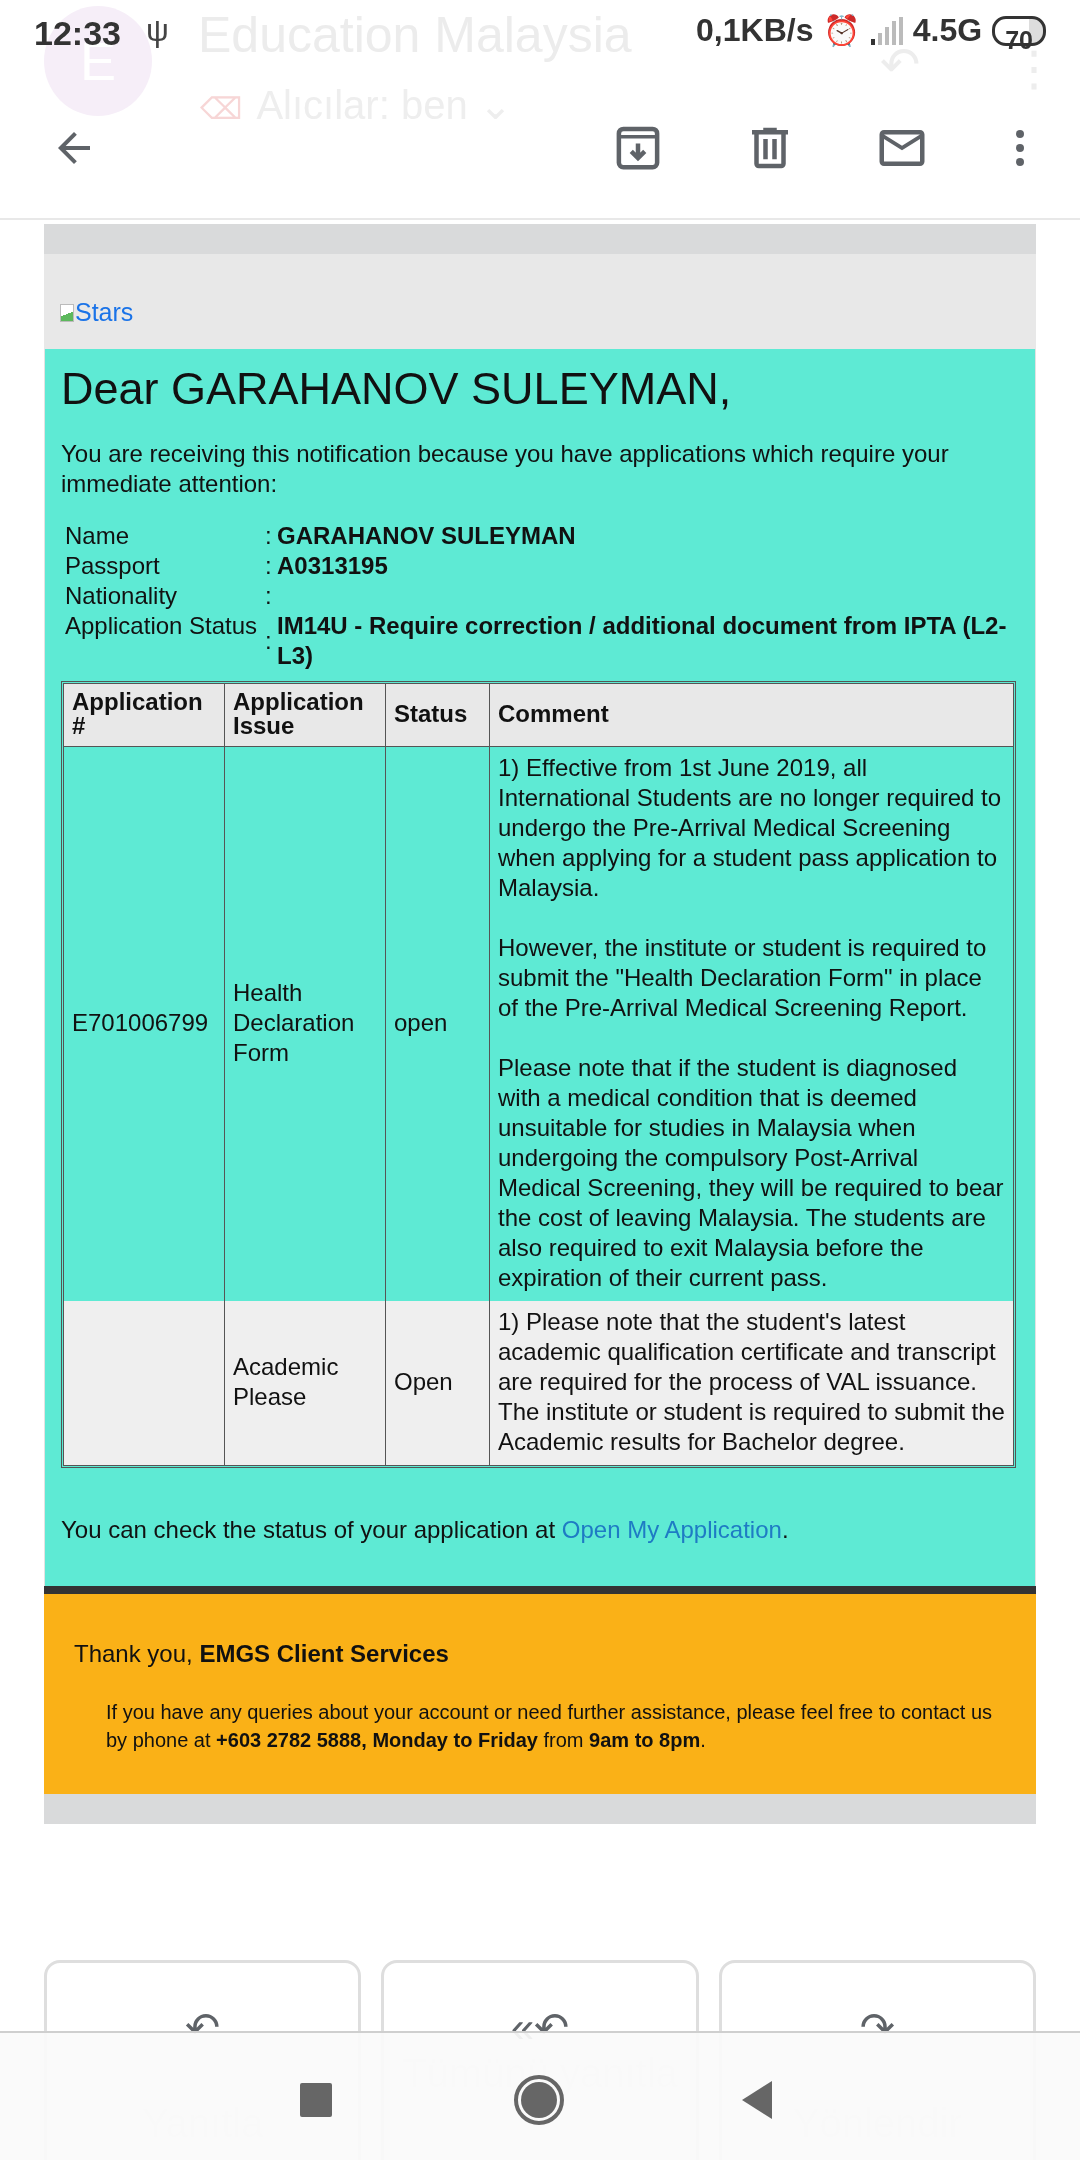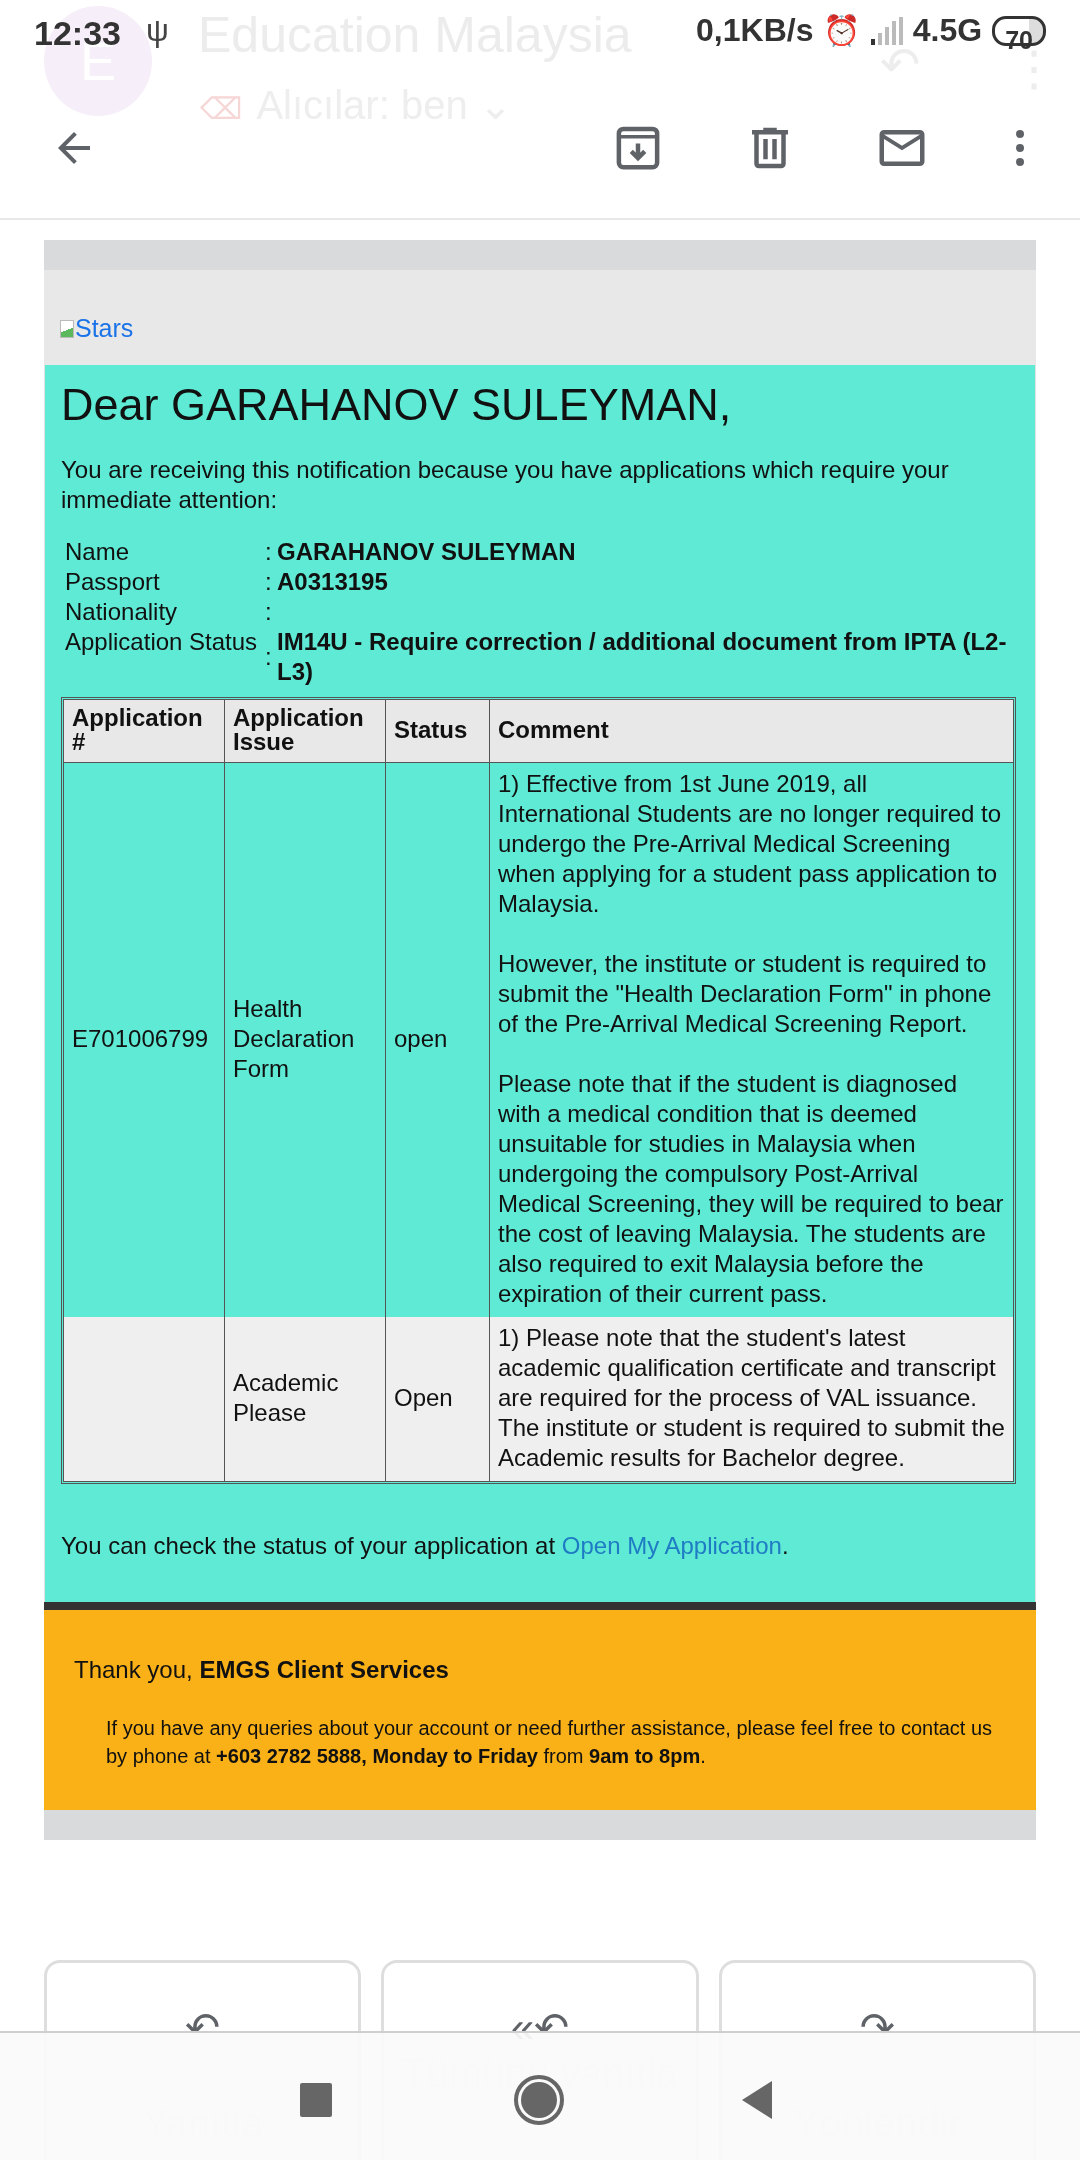--- a/index.html
+++ b/index.html
@@ -29,21 +29,21 @@
   
   .toolbar { position: absolute; left: 0; top: 100px; width: 1080px; height: 120px; border-bottom: 2px solid #e8e8e8; }
   .tb-btn { position: absolute; top: 16px; width: 64px; height: 64px; display: flex; align-items: center; justify-content: center; cursor: pointer; }
   .tb-back { left: 42px; }
   .tb-archive { left: 606px; }
   .tb-delete { left: 738px; }
   .tb-unread { left: 870px; }
   .tb-more { left: 988px; }
 
   
-  .email { position: absolute; left: 44px; top: 240px; width: 992px; }
+  .email { position: absolute; left: 44px; top: 224px; width: 992px; }
   .topband { height: 30px; background: #d9dadb; }
   .banner-row { height: 60px; background: #e8e8e8; padding: 44px 16px 0; position: relative; }
   .banner-row { height: 95px; padding-top: 44px; }
   .broken-img { color: #1a73e8; font-size: 25px; display: inline-flex; align-items: center; text-decoration: none; }
   .broken-img .ico { width: 14px; height: 18px; border: 1px solid #bbb; background: linear-gradient(160deg, #fff 55%, #5cb85c 55%); margin-right: 1px; }
   .content { background: #5eead4; padding: 0 16px; border-left: 1px solid #e2e2e2; border-right: 1px solid #e2e2e2; }
   .greeting { font-size: 45px; padding-top: 10px; color: #111; line-height: 60px; }
   .intro { font-size: 24px; line-height: 30px; margin-top: 20px; color: #111; }
 
   .details { margin-top: 22px; font-size: 24px; line-height: 30px; color: #111; }
@@ -197,21 +197,21 @@
           <th>Comment</th>
         </tr>
       </thead>
       <tbody>
         <tr>
           <td>E701006799</td>
           <td>Health Declaration Form</td>
           <td>open</td>
           <td class="comment">
             <div class="para">1) Effective from 1st June 2019, all International Students are no longer required to undergo the Pre-Arrival Medical Screening when applying for a student pass application to Malaysia.</div>
-            <div class="para">However, the institute or student is required to submit the "Health Declaration Form" in phone of the Pre-Arrival Medical Screening Report.</div>
+            <div class="para">However, the institute or student is required to submit the "Health Declaration Form" in place of the Pre-Arrival Medical Screening Report.</div>
             <div class="para">Please note that if the student is diagnosed with a medical condition that is deemed unsuitable for studies in Malaysia when undergoing the compulsory Post-Arrival Medical Screening, they will be required to bear the cost of leaving Malaysia. The students are also required to exit Malaysia before the expiration of their current pass.</div>
           </td>
         </tr>
         <tr class="alt">
           <td></td>
           <td>Academic Please</td>
           <td>Open</td>
           <td class="comment">
             <div class="para">1) Please note that the student's latest academic qualification certificate and transcript are required for the process of VAL issuance. The institute or student is required to submit the Academic results for Bachelor degree.</div>
           </td>

